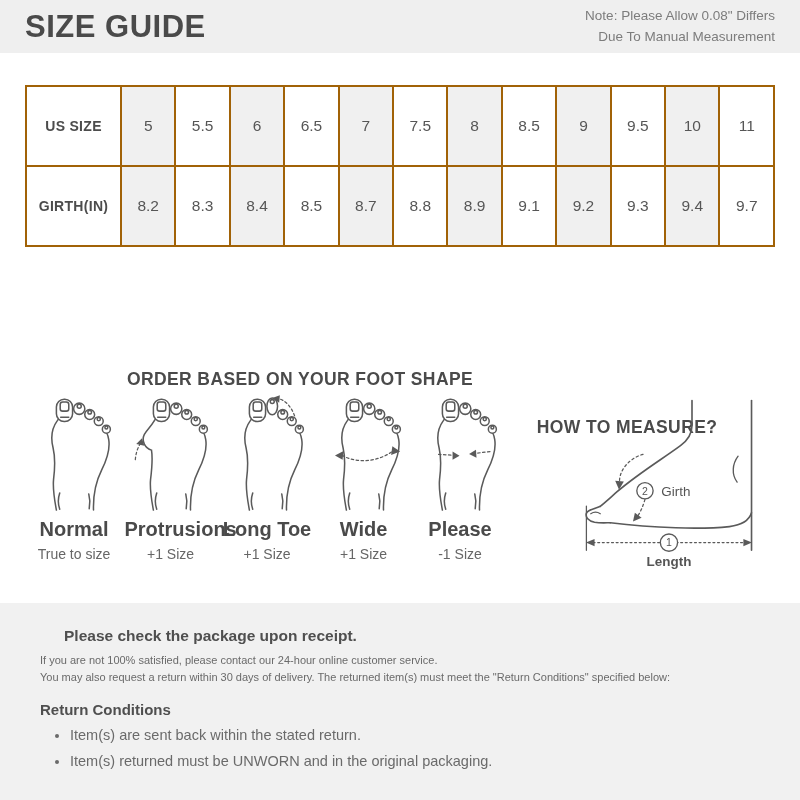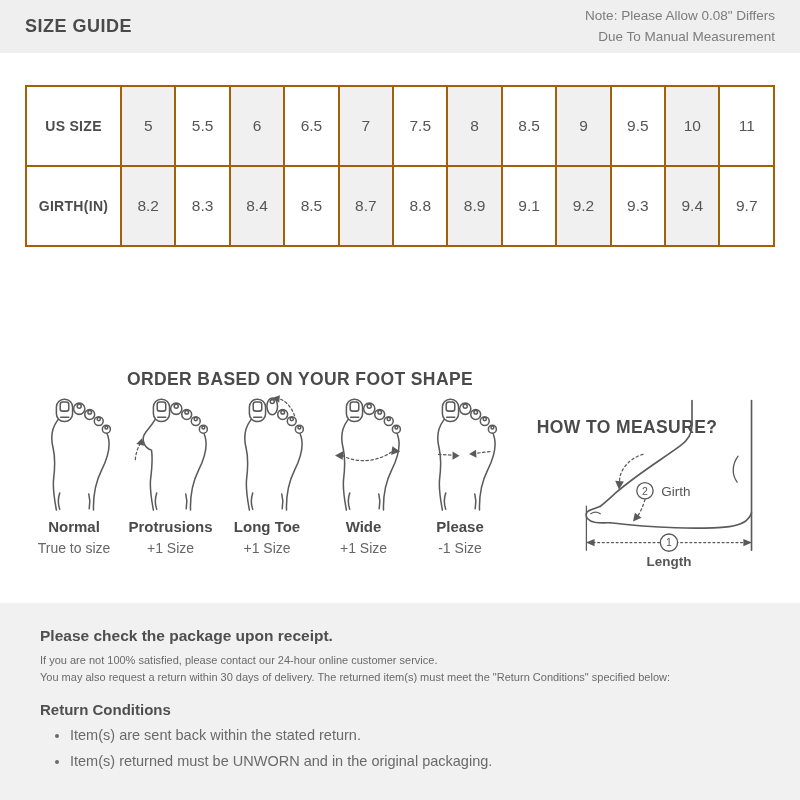--- a/index.html
+++ b/index.html
@@ -2,52 +2,52 @@
 <html><head>
 <meta charset="utf-8">
 <style>
   * { margin:0; padding:0; box-sizing:border-box; }
   body { font-family:"Liberation Sans", sans-serif; background:#fff; }
   .page { position:relative; width:800px; height:800px; background:#fff; overflow:hidden; }
 
   
   .header { position:absolute; top:0; left:0; width:800px; height:53px; background:#efefef;
             display:flex; align-items:center; justify-content:space-between; padding:0 25px; }
-  .header-title { font-size:18px; font-weight:bold; color:#4a4a4a; letter-spacing:0.5px; }
+  .header-title { font-size:31px; font-weight:bold; color:#4a4a4a; letter-spacing:0.5px; }
   .header-note { text-align:right; font-size:13.5px; color:#7c7c7c; line-height:1.55; }
 
   
   .size-table { position:absolute; top:85px; left:25px; width:750px; border-collapse:collapse; }
   .size-table td { border:2px solid #a16207; height:80px; text-align:center; vertical-align:middle;
                    font-size:15.5px; color:#565656; background:#fff; }
   .size-table td.row-label { width:95px; font-weight:bold; font-size:14px; color:#4c4c4c; letter-spacing:0.3px; }
   .size-table td.shaded { background:#f0f0f0; }
 
   
   .section-title { position:absolute; font-size:17.5px; font-weight:bold; color:#4a4a4a;
                    letter-spacing:0.4px; text-align:center; }
   #foot-shape-title { top:369px; left:25px; width:550px; }
   #measure-title { top:369px; left:512px; width:230px;margin-top:48px; }
 
   
   .foot-cards { position:absolute; top:394px; left:28px; width:478px;
                 display:flex; justify-content:space-between; }
   .foot-card { width:92px; text-align:center; }
   .foot-card svg { display:block; margin:0 auto; }
-  .foot-name { font-size:15px; font-weight:bold; color:#4a4a4a; margin-top:6px; }
+  .foot-name { font-size:20px; font-weight:bold; color:#4a4a4a; margin-top:6px; }
   .foot-advice { font-size:14px; color:#666; margin-top:5px; }
 
   
   .measure-diagram { position:absolute; top:396px; left:548px; }
   .measure-diagram text { font-family:"Liberation Sans", sans-serif; }
 
   
   .footer { position:absolute; top:603px; left:0; width:800px; height:197px; background:#f1f1f1;
             padding:24px 40px 0 40px; }
-  .footer-heading { font-size:15.5px; font-weight:bold; color:#4f4f4f; margin-bottom:7px; }
+  .footer-heading { font-size:15.5px; font-weight:bold; color:#4f4f4f; margin-bottom:7px;margin-left:24px; }
   .footer-line { font-size:11px; color:#6a6a6a; line-height:1.55; max-width:668px; }
   .return-heading { font-size:15px; font-weight:bold; color:#4f4f4f; margin-top:15px; margin-bottom:7px; }
   .footer ul { list-style:disc; margin-left:30px; }
   .footer li { font-size:14.5px; color:#6a6a6a; line-height:1.5; margin-bottom:4px; }
 </style>
 </head>
 <body>
 
 <div class="page">
 

